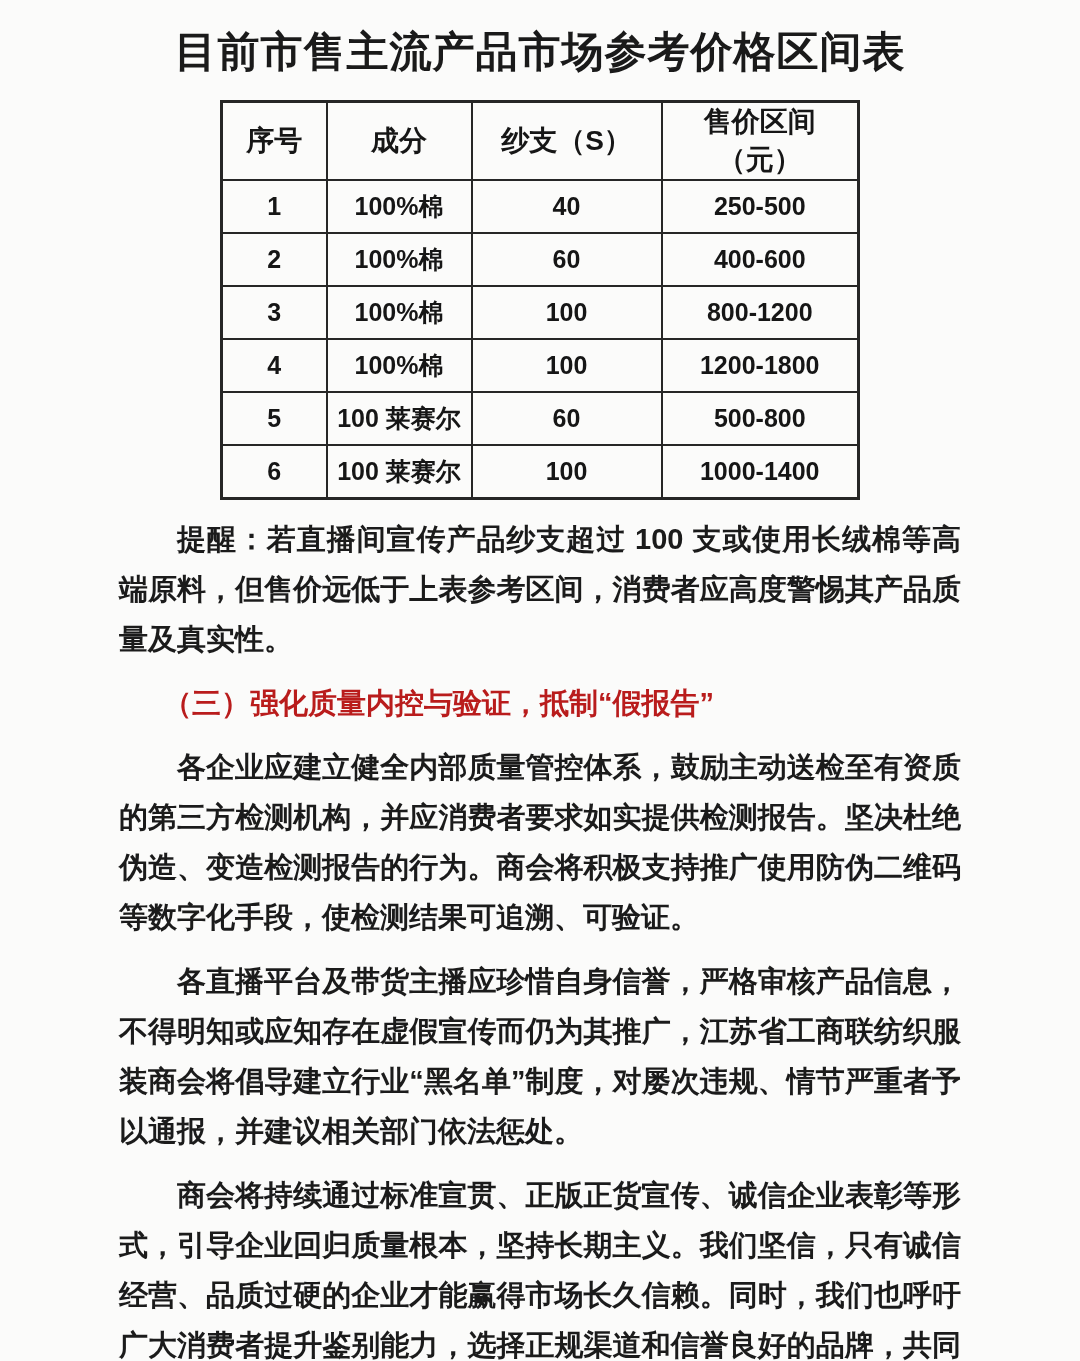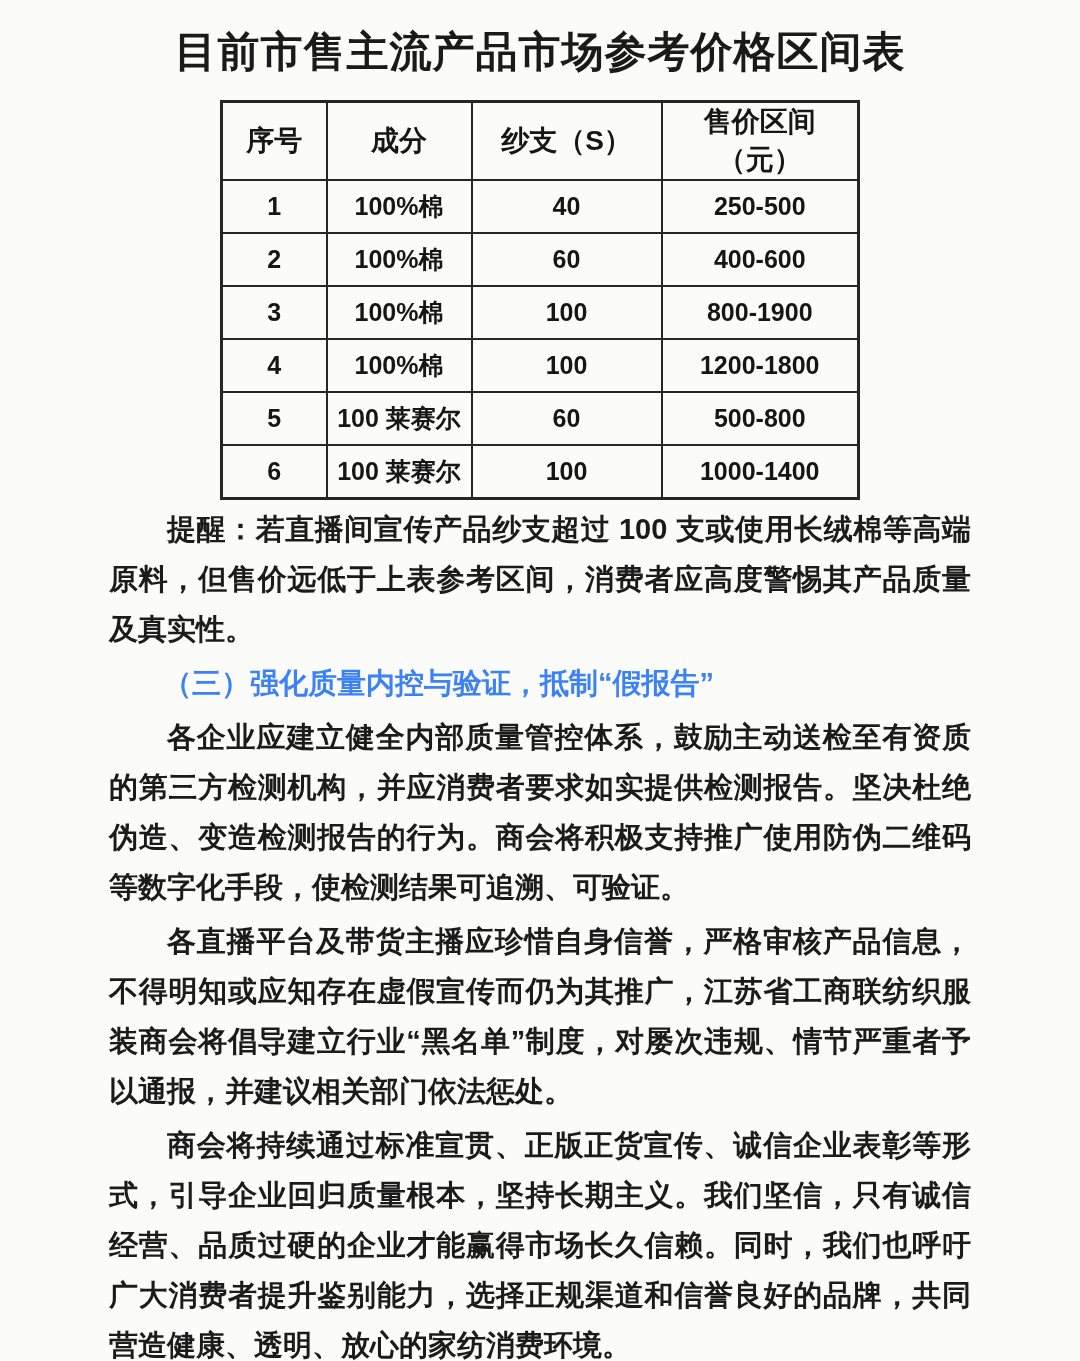--- a/index.html
+++ b/index.html
@@ -60,30 +60,30 @@
   col.c4 { width: 197px; }
   .body-text {
     margin: 0 105px;
     font-size: 29px;
     line-height: 50px;
     text-align: justify;
     font-weight: 600;
     color: #1b1b1b;
   }
   .body-text p {
-    margin: 4px;
+    margin: 14px;
     text-indent: 2em;
   }
   .section-heading {
     margin: 0;
     font-size: 29px;
     line-height: 50px;
     text-indent: 2em;
     font-weight: 700;
-    color: #3b82f6;
+    color: #b91c1c;
   }
 </style>
 </head>
 <body>
 
 <div class="page">
 
   <h1 class="doc-title">目前市售主流产品市场参考价格区间表</h1>
 
   <table class="price-table">
@@ -111,21 +111,21 @@
       <tr>
         <td>2</td>
         <td>100%棉</td>
         <td>60</td>
         <td>400-600</td>
       </tr>
       <tr>
         <td>3</td>
         <td>100%棉</td>
         <td>100</td>
-        <td>800-1900</td>
+        <td>800-1200</td>
       </tr>
       <tr>
         <td>4</td>
         <td>100%棉</td>
         <td>100</td>
         <td>1200-1800</td>
       </tr>
       <tr>
         <td>5</td>
         <td>100 莱赛尔</td>

